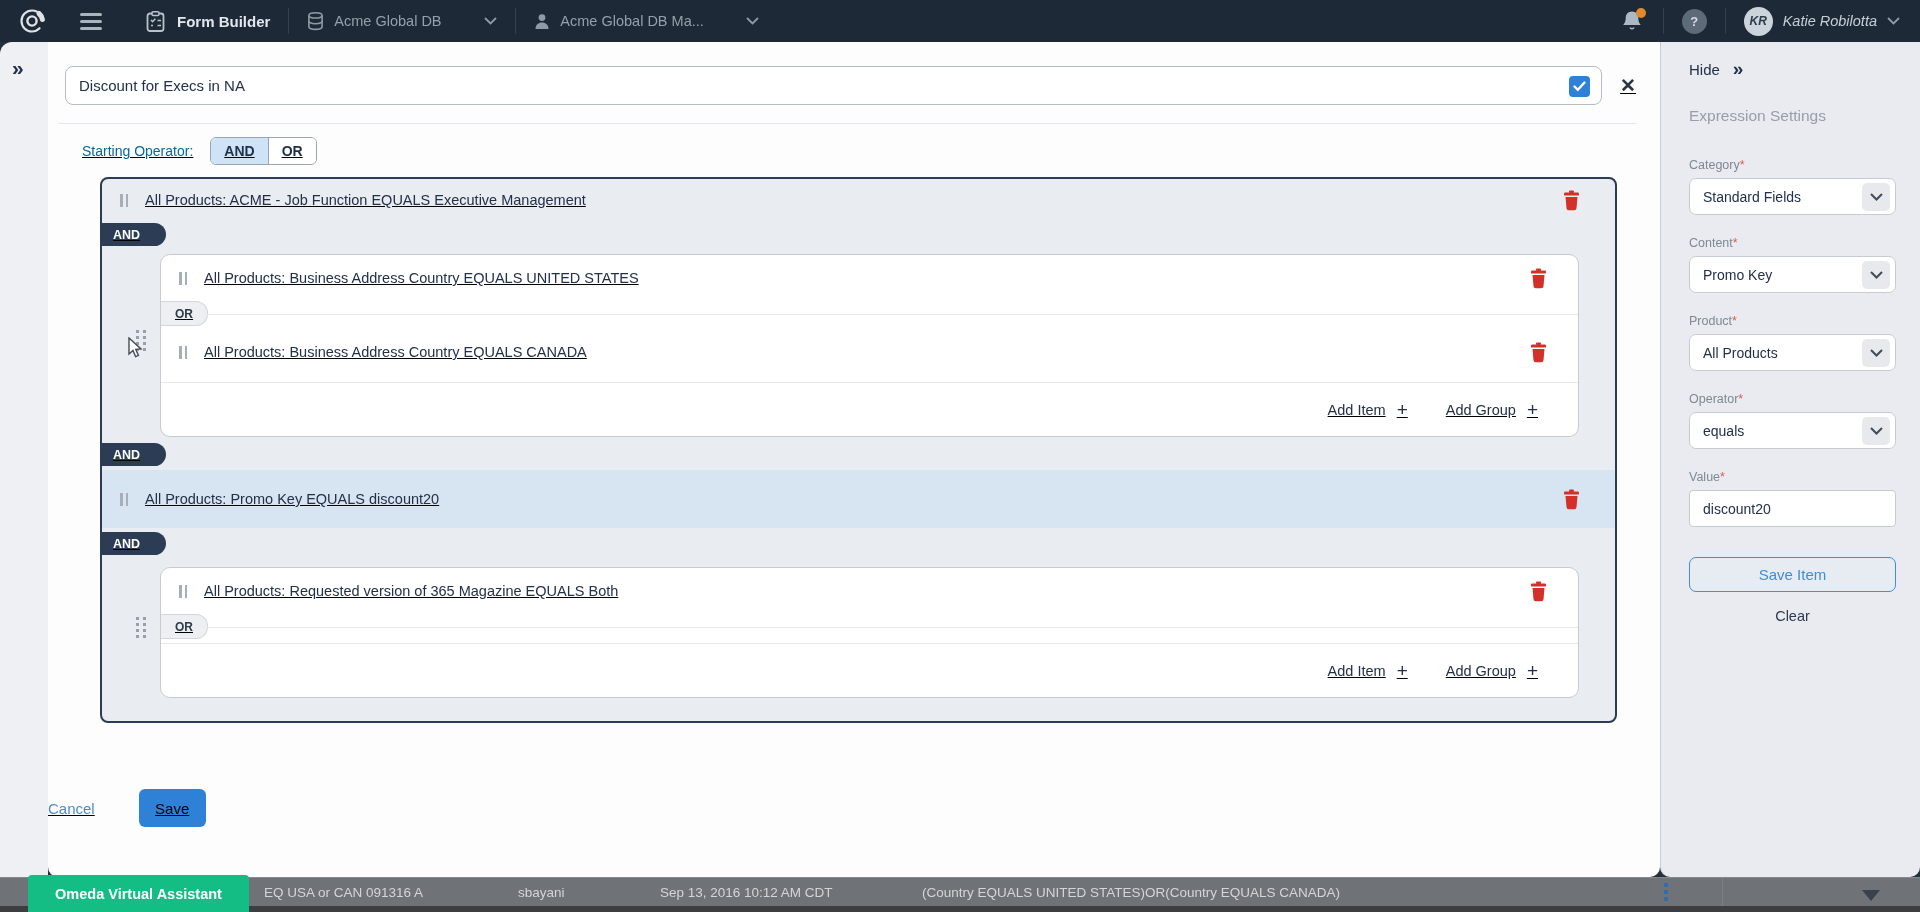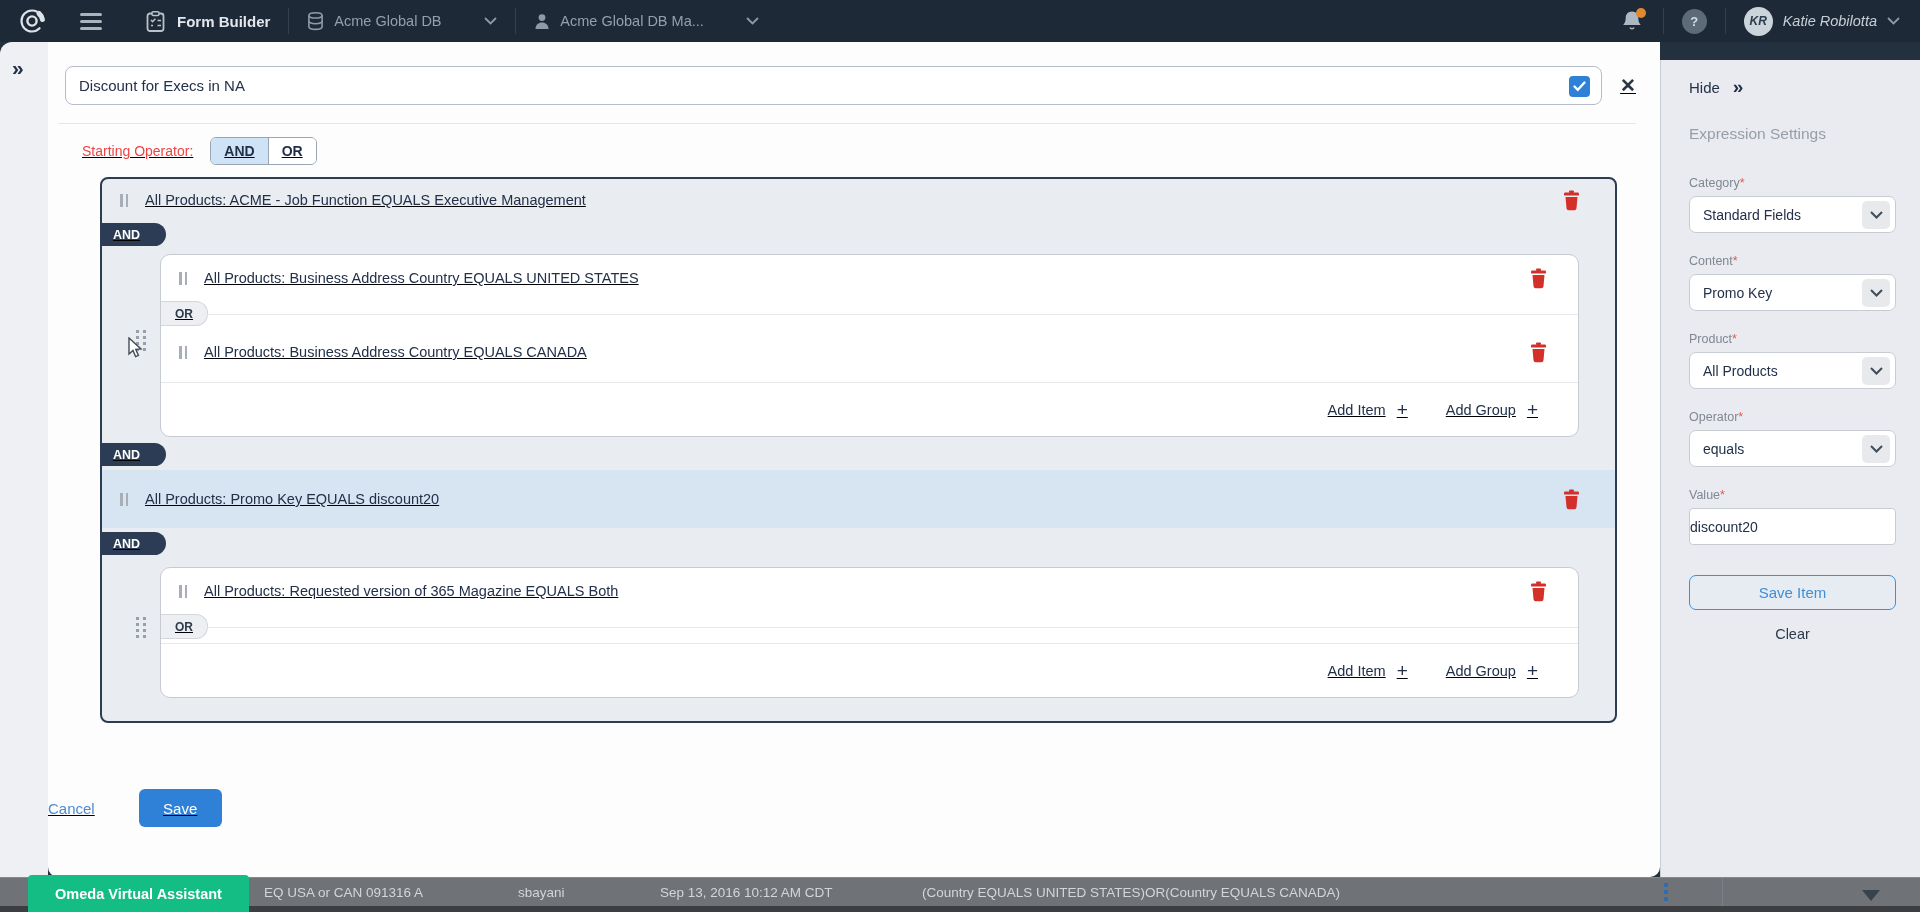--- a/index.html
+++ b/index.html
@@ -40,21 +40,21 @@
   .modal-header { padding:24px 24px 0 17px; }
   .name-row { display:flex; align-items:center; }
   .name-box { position:relative; width:1548px; height:39px; border:1px solid #b6bcc6; border-radius:8px; background:#fff; }
   .name-box input { width:100%; height:100%; border:none; outline:none; background:transparent;
     padding:0 44px 0 13px; font-size:15px; color:#22304a; font-family:"Liberation Sans",sans-serif; }
   .name-check { position:absolute; right:11px; top:9px; width:21px; height:21px; background:#2e81d6;
     border-radius:4px; display:flex; align-items:center; justify-content:center; cursor:pointer; }
   .close-x { margin-left:18px; font-size:19px; font-weight:bold; color:#2b3644; cursor:pointer; line-height:1; }
   .header-rule { margin:18px 0 0 -7px; border-bottom:1px solid #e4e7eb; }
   .starting-row { display:flex; align-items:center; margin:13px 0 12px 34px; }
-  .starting-label { font-size:14px; color:#ef4444; }
+  .starting-label { font-size:14px; color:#0369a1; }
   .seg { display:flex; margin-left:17px; border-radius:6px; overflow:hidden; border:1px solid #9aa5b1; background:#fff; }
   .seg button { font-family:"Liberation Sans",sans-serif; border:none; font-size:14px; font-weight:bold;
     color:#1f2f47; padding:5px 13px; cursor:pointer; background:#fff; }
   .seg button.selected { background:#cfe3f6; border-right:1px solid #9aa5b1; }
   
   .outer-group { margin-left:52px; width:1517px; border:2px solid #2b3c54; border-radius:8px;
     background:#e9ecf0; padding-bottom:17px; position:relative; }
   .cond-row { display:flex; align-items:center; height:42px; padding:0 34px 0 18px;
     color:#22304a; font-size:14.5px; }
   .cond-row.highlight { background:#d7e4f2; height:58px; margin:4px 0; }
@@ -78,39 +78,39 @@
     display:flex; align-items:center; justify-content:center; }
   .row-tall { height:52px !important; }
   .add-row { display:flex; justify-content:flex-end; align-items:center; gap:38px; height:54px;
     padding-right:40px; border-top:1px solid #e6e8ec; margin-top:4px; }
   .add-link { display:flex; align-items:center; gap:11px; font-size:14.5px; color:#22304a; cursor:pointer; }
   .plus { font-size:19px; line-height:1; color:#22304a; }
   
   .modal-footer { display:flex; align-items:center; gap:44px;
     margin-top:66px; padding-right:35px; }
   .cancel-link { font-size:15px; color:#4e8ad0; cursor:pointer; background:none; border:none; font-family:"Liberation Sans",sans-serif; }
-  .save-btn { background:#2e81d6; color:#ffffff; border:none; border-radius:6px; width:83px; height:38px;
+  .save-btn { background:#2e81d6; color:#000000; border:none; border-radius:6px; width:67px; height:38px;
     font-size:15px; font-family:"Liberation Sans",sans-serif; cursor:pointer; }
   
-  .side-panel { position:absolute; left:1660px; top:60px; width:260px; height:835px;
+  .side-panel { position:absolute; left:1660px; top:42px; width:260px; height:835px;
     background:#e9ebf0; border-left:1px solid #c9ced5; border-radius:0 0 10px 10px;
     padding:16px 24px 0 28px; z-index:9; }
   .hide-row { display:flex; align-items:center; gap:13px; font-size:15px; color:#243247;
     cursor:pointer; margin-bottom:27px; }
   .hide-chev { font-size:19px; font-weight:bold; letter-spacing:-2px; color:#22304a; }
   .panel-title { font-size:15.5px; color:#979ea8; margin-bottom:33px; }
   .fld-label { font-size:12.5px; color:#7f8893; margin-bottom:6px; }
   .fld-label .req { color:#e05a4e; }
   .fld-select { height:37px; background:#fff; border:1px solid #c7ccd3; border-radius:7px;
     display:flex; align-items:center; justify-content:space-between; padding:0 5px 0 13px;
     font-size:14px; color:#22304a; margin-bottom:21px; cursor:pointer; }
   .chev-btn { width:28px; height:28px; background:#e7e9ed; border-radius:5px;
     display:flex; align-items:center; justify-content:center; }
   .fld-input { width:100%; height:37px; background:#fff; border:1px solid #c7ccd3; border-radius:4px;
-    padding:0 0; font-size:14px; color:#22304a; margin-bottom:21px; font-family:"Liberation Sans",sans-serif; outline:none; }
+    padding:0 13px; font-size:14px; color:#22304a; margin-bottom:21px; font-family:"Liberation Sans",sans-serif; outline:none; }
   .save-item-btn { margin-top:9px; width:100%; height:35px; border:1px solid #3e8ed8; border-radius:7px;
     color:#3e8ed8; background:#e7ecf3; font-size:15px; font-family:"Liberation Sans",sans-serif; cursor:pointer; }
   .clear-link { text-align:center; margin-top:16px; font-size:14.5px; color:#2c3a4d; cursor:pointer; }
   
   .bottom-strip { position:absolute; left:0; top:877px; width:1920px; height:35px; background:#6f7277;
     border-top:1px solid #85888d; z-index:20; }
   .strip-text { position:absolute; top:0; height:30px; line-height:30px; font-size:13.5px; color:#d3d5d8; white-space:nowrap; }
   .strip-vline { position:absolute; left:1722px; top:0; bottom:0; width:1px; background:#7c7f85; }
   .kebab { position:absolute; left:1664px; top:5px; display:flex; flex-direction:column; gap:3px; cursor:pointer; }
   .kebab i { width:4px; height:4px; background:#2e6bb0; border-radius:1px; }

